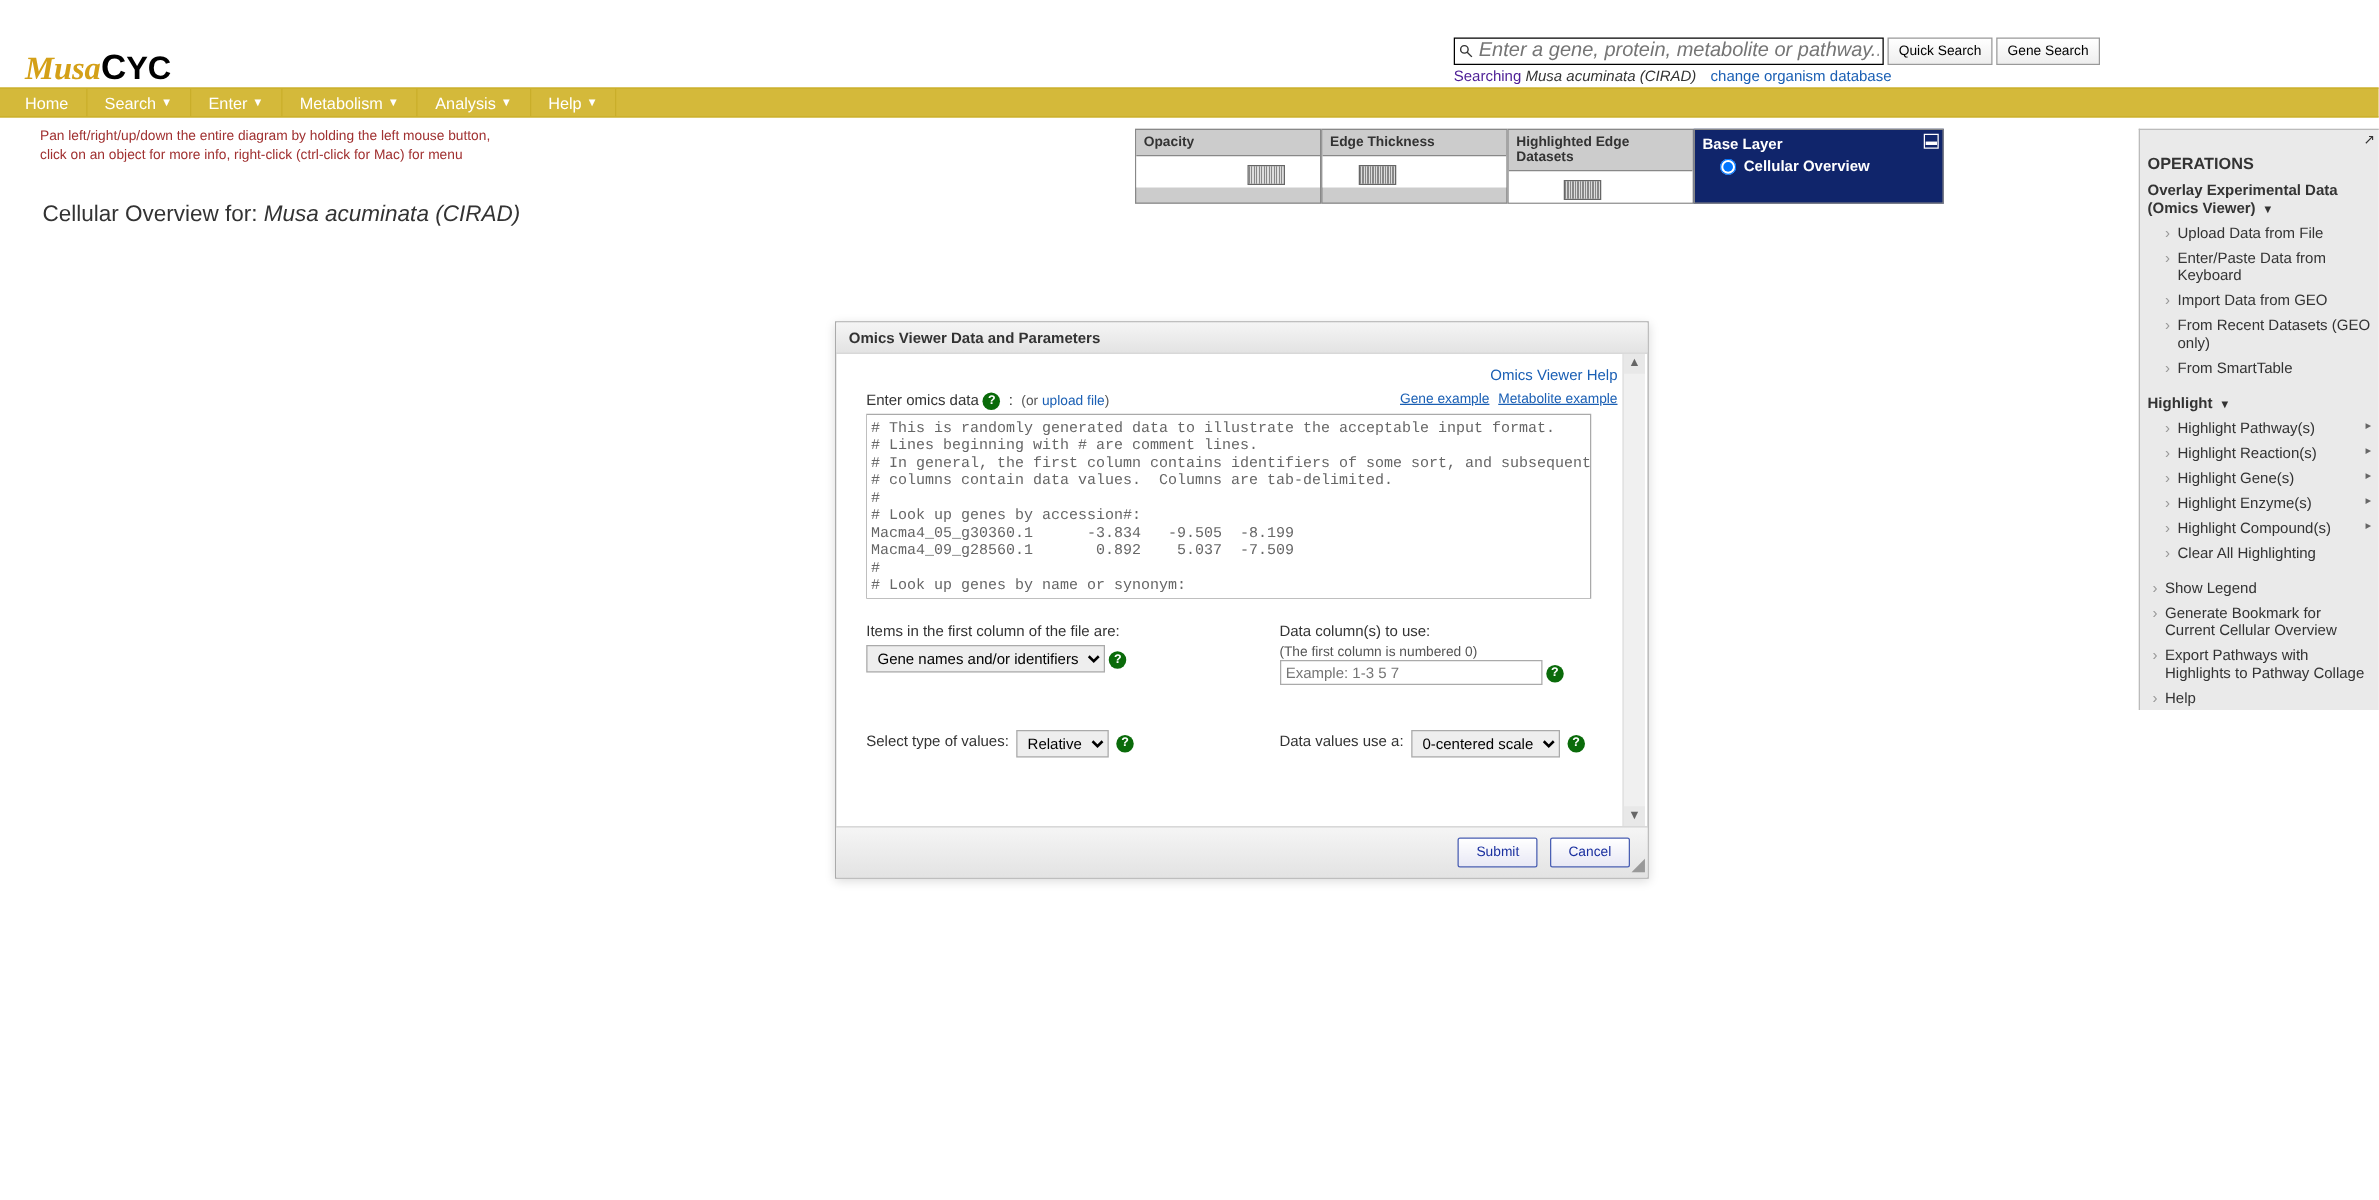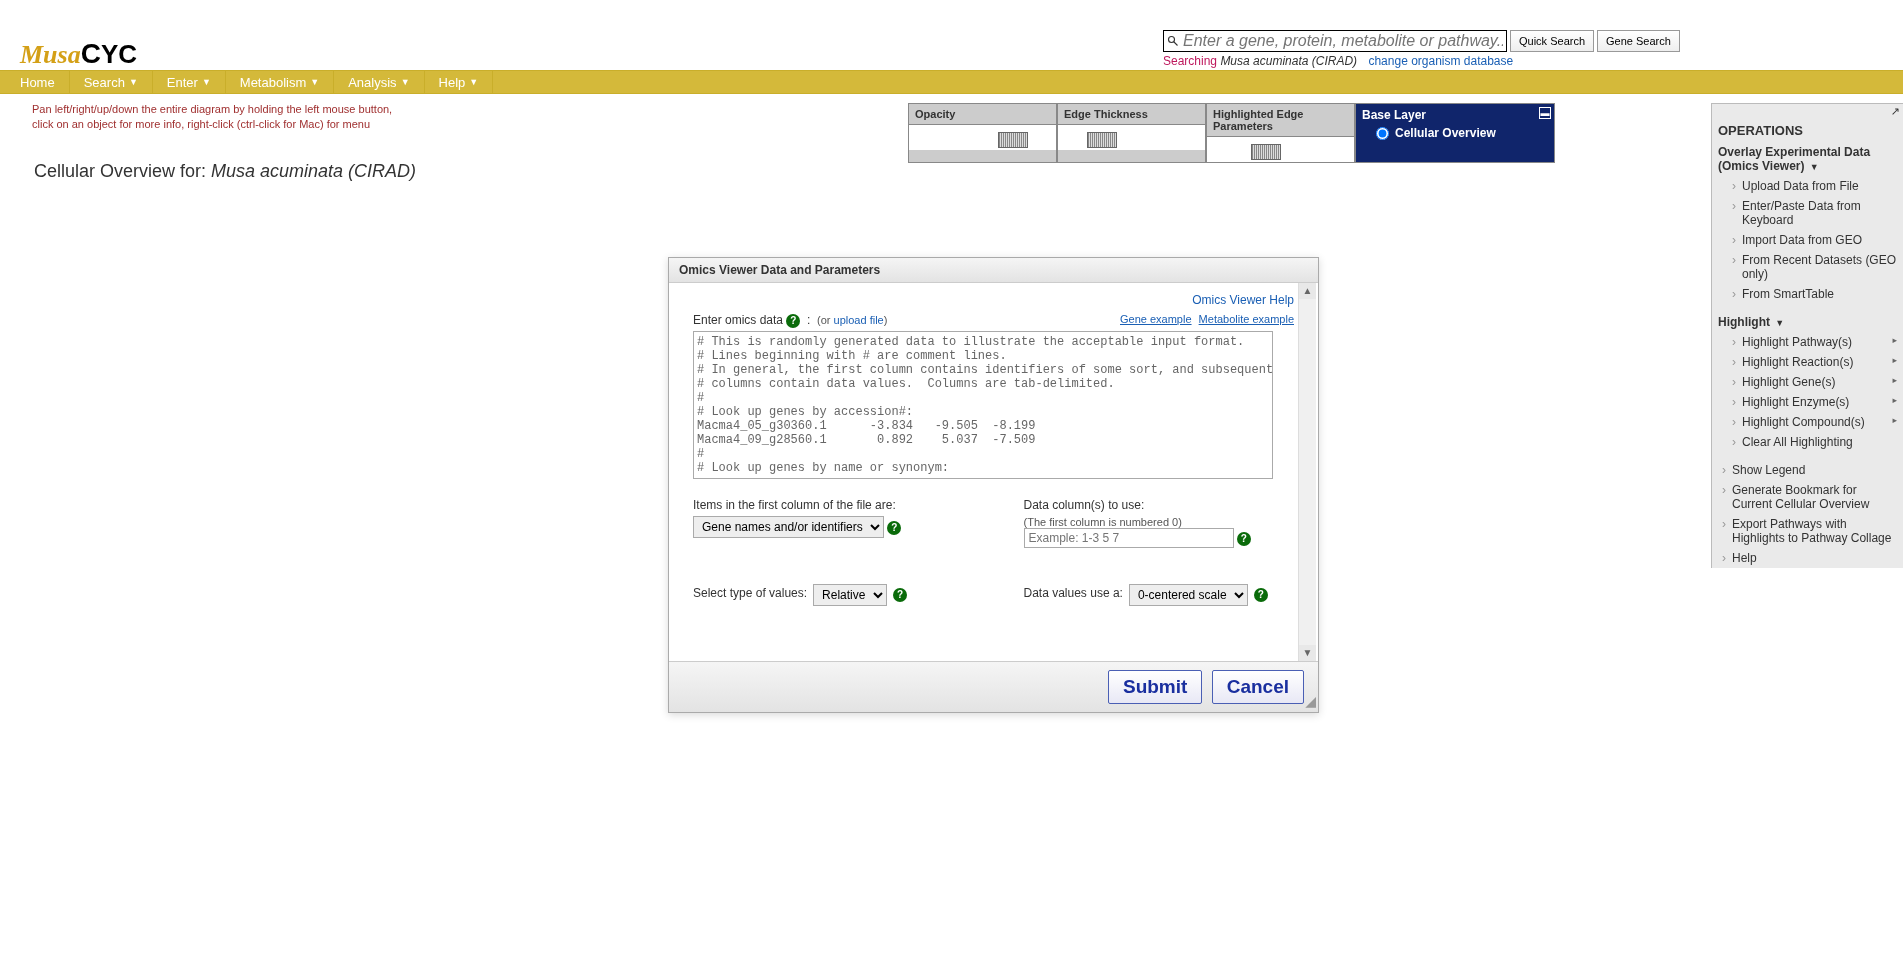--- a/index.html
+++ b/index.html
@@ -12,21 +12,21 @@
 .logo .cyc { color: #000; font-family: Arial; }
 .logo .c-big { font-size: 28px; }
 
 .search-box { position: absolute; right: 0; top: 30px; width: 740px; }
 .search-row { display: flex; align-items: center; gap: 3px; }
 .search-input-wrap { border: 1px solid #000; display: flex; align-items: center; width: 344px; height: 22px; padding: 0 3px; }
 .search-input-wrap svg { width: 12px; height: 12px; }
 .search-input { border: none; outline: none; flex: 1; font-size: 16px; font-style: italic; color: #0f766e; padding-left: 4px; background: transparent; }
 .search-btn { border: 1px solid #999; background: linear-gradient(#fff,#eee); padding: 2px 8px; font-size: 11px; cursor: pointer; height: 22px; }
 .search-sub { font-size: 12px; margin-top: 2px; }
-.search-sub .searching { color: #be185d; }
+.search-sub .searching { color: #4c1d95; }
 .search-sub .organism { font-style: italic; }
 .search-sub a { color: #1a5fb4; text-decoration: none; margin-left: 8px; }
 
 
 .navbar { background: #d4b93a; height: 24px; display: flex; align-items: stretch; padding-left: 6px; border-top: 1px solid #c9ae2a; border-bottom: 1px solid #c9ae2a; }
 .nav-item { color: #fff; font-size: 13px; padding: 0 14px; display: flex; align-items: center; border-right: 1px solid #c9ae2a; cursor: pointer; }
 .nav-item .caret { margin-left: 4px; font-size: 9px; }
 
 
 .hint { color: #a03030; font-size: 11px; padding: 8px 0 8px 32px; line-height: 1.4; }
@@ -78,21 +78,21 @@
 .form-col .note { font-size: 11px; color: #555; }
 .form-col select, .form-col input[type=text] { border: 1px solid #aaa; padding: 2px 4px; font-size: 12px; }
 .form-col select { background: #eee; }
 .form-col input[type=text] { width: 210px; }
 .inline-row { display: flex; align-items: center; gap: 6px; margin-top: 20px; }
 .inline-row label { white-space: nowrap; }
 .dlg-scroll { position: absolute; right: 2px; top: 0; bottom: 0; width: 18px; background: #f0f0f0; border-left: 1px solid #ddd; }
 .dlg-scroll .arr { height: 16px; text-align: center; font-size: 10px; color: #666; background: #e8e8e8; line-height: 16px; }
 .dlg-scroll .arr.bot { position: absolute; bottom: 0; width: 100%; }
 .dlg-footer { background: linear-gradient(#f5f5f5,#e3e3e3); border-top: 1px solid #ccc; padding: 8px 14px; text-align: right; }
-.dlg-btn { border: 1.5px solid #4a5fb4; background: linear-gradient(#fff,#e8e8f5); padding: 5px 14px; font-size: 19px; font-weight: bold; color: #1a2f9f; cursor: pointer; margin-left: 6px; border-radius: 2px; }
+.dlg-btn { border: 1.5px solid #4a5fb4; background: linear-gradient(#fff,#e8e8f5); padding: 5px 14px; font-size: 11px; font-weight: normal; color: #1a2f9f; cursor: pointer; margin-left: 6px; border-radius: 2px; }
 .resize-grip { position: absolute; right: 2px; bottom: 2px; width: 14px; height: 14px; color: #999; font-size: 14px; line-height: 10px; pointer-events: none; }
 </style>
 </head>
 <body>
 
 <div class="header-top">
   <div class="logo">
     <span class="musa">Musa</span><span class="cyc"><span class="c-big">C</span><span>YC</span></span>
   </div>
   <div class="search-box">
@@ -153,21 +153,21 @@
         <div class="slider-handle" style="margin-left:60px"></div>
       </div>
   </div>
   <div class="ctrl-cell">
     <div class="ctrl-label">Edge Thickness</div>
     <div class="ctrl-slider">
         <div class="slider-handle" style="margin-left:-60px"></div>
       </div>
   </div>
   <div class="ctrl-cell">
-    <div class="ctrl-label">Highlighted Edge Parameters</div>
+    <div class="ctrl-label">Highlighted Edge Datasets</div>
     <div class="ctrl-slider">
         <div class="slider-handle" style="margin-left:-30px"></div>
       </div>
   </div>
   <div class="base-layer">
     <div class="bl-title">Base Layer</div>
     <div class="bl-min">▬</div>
     <div class="bl-row">
       <input type="radio" checked="" style="">
       <span>Cellular Overview</span>

